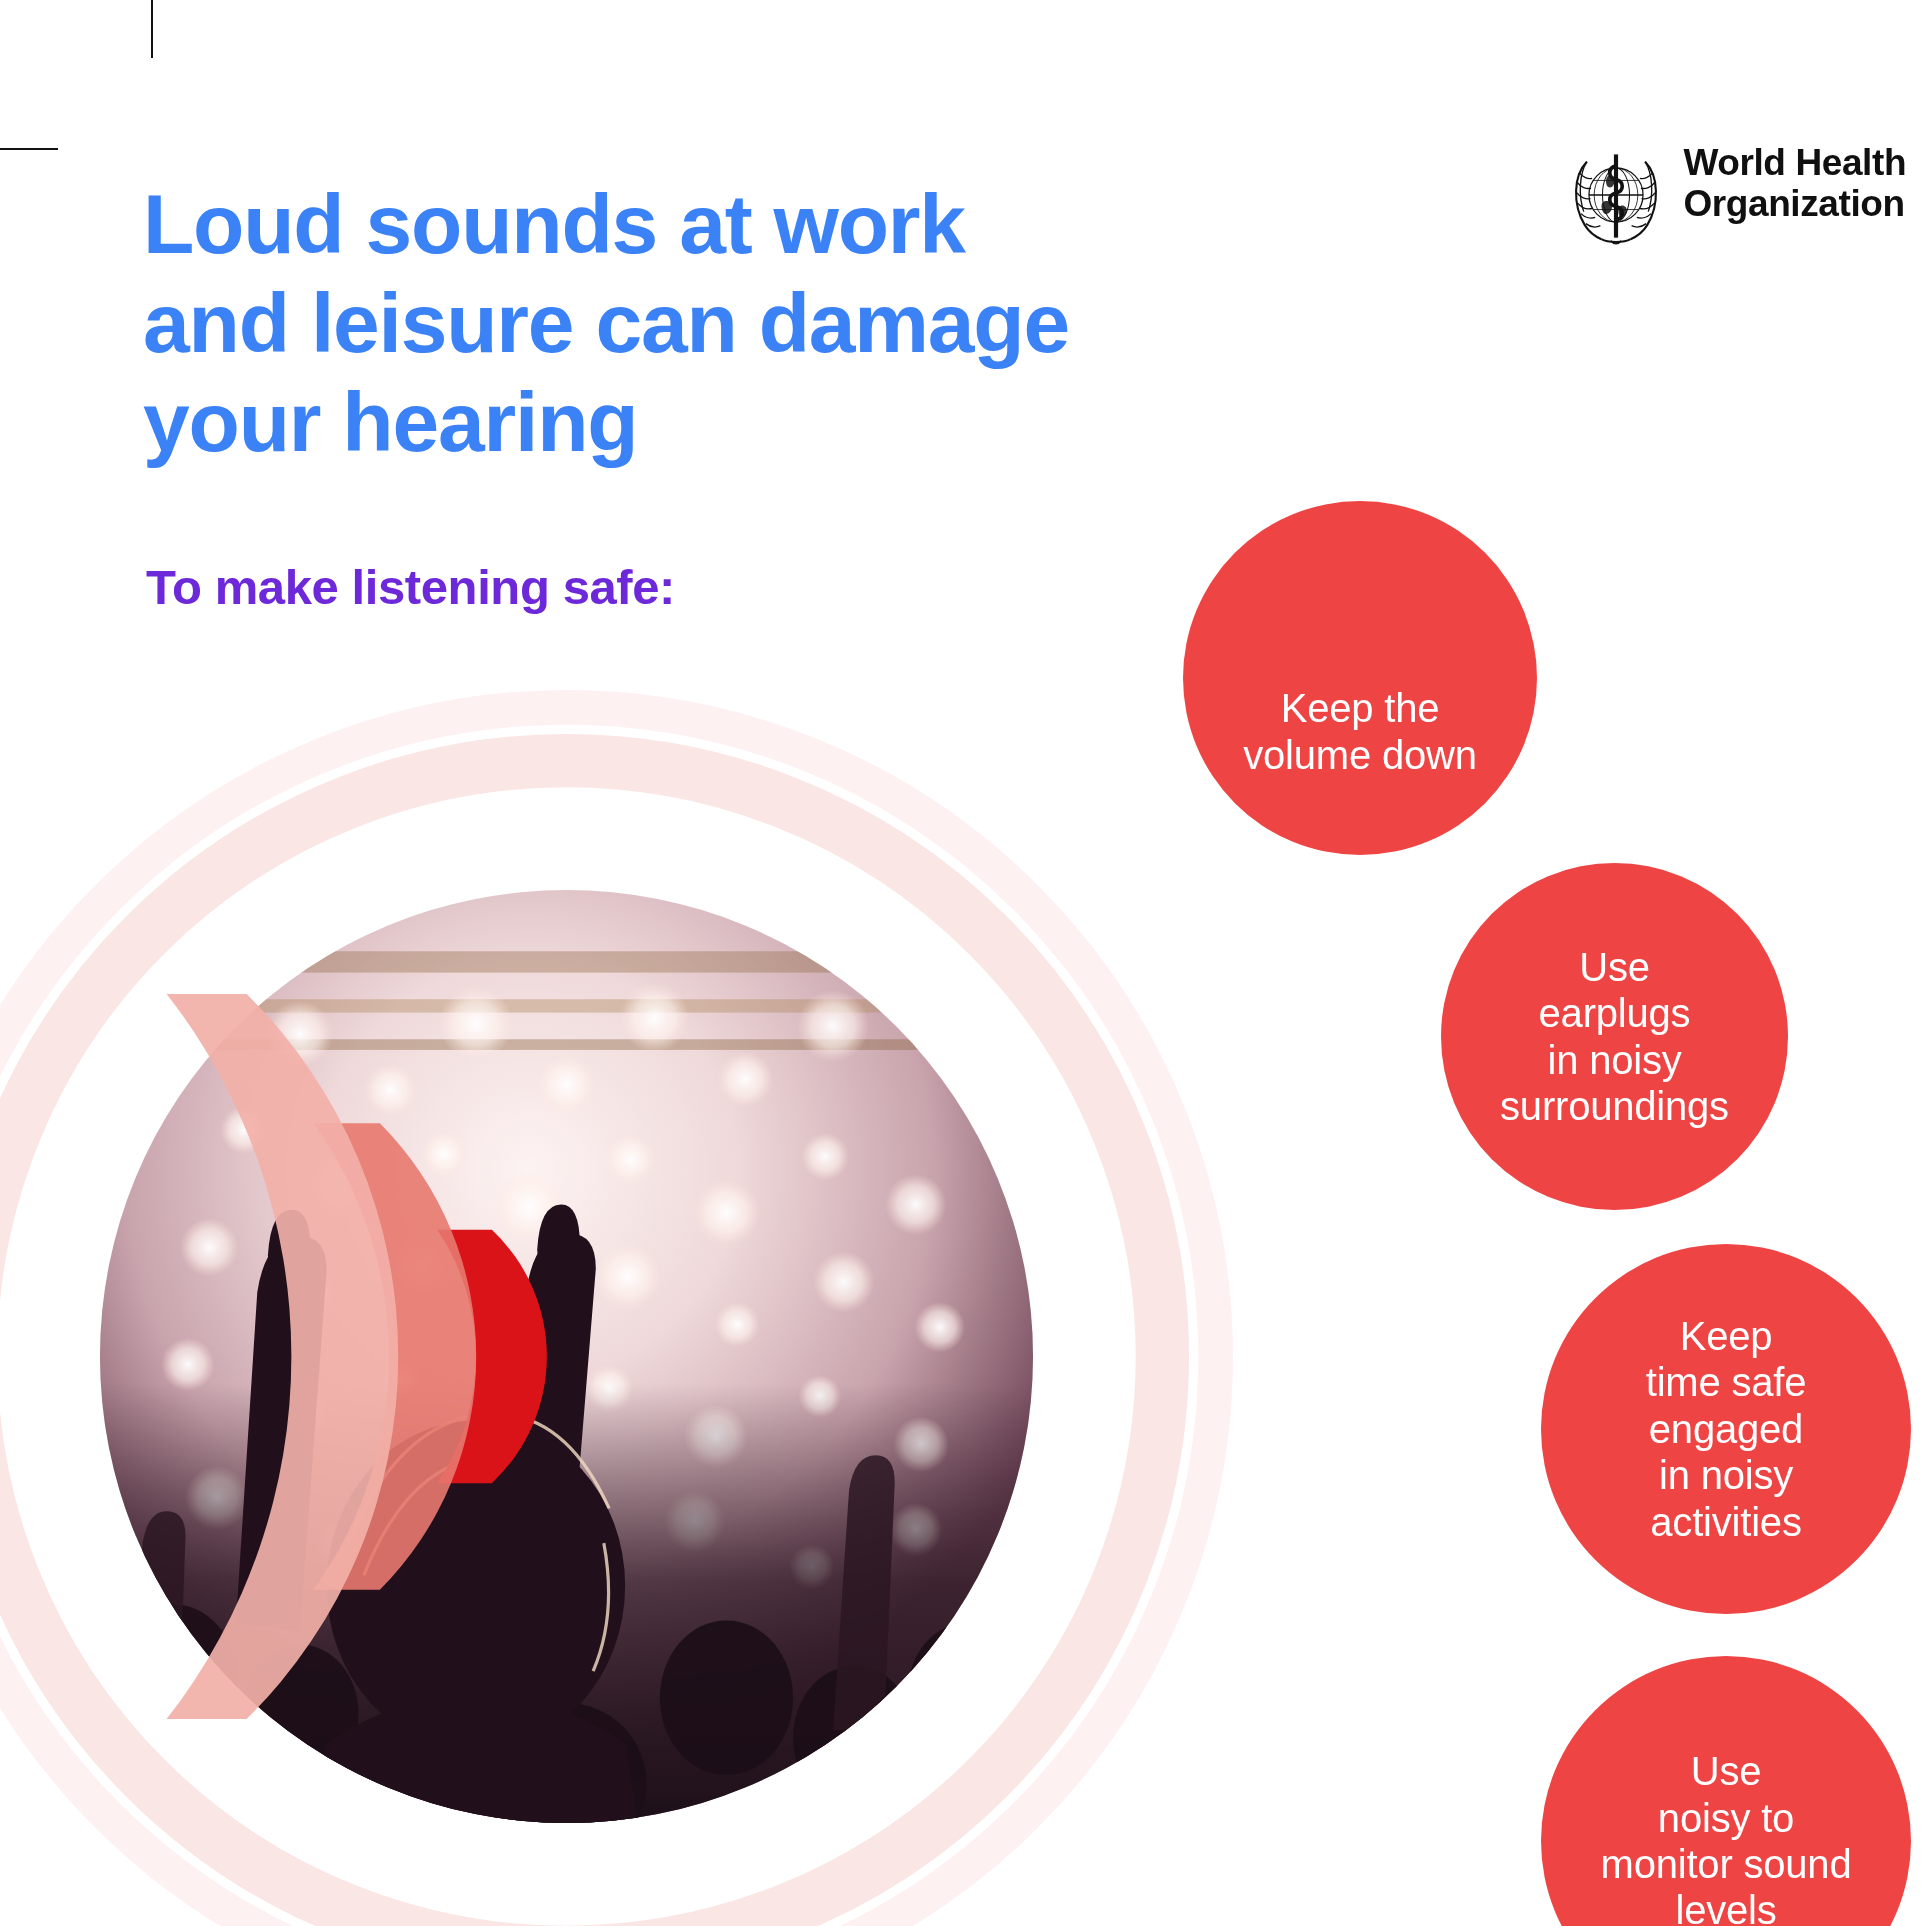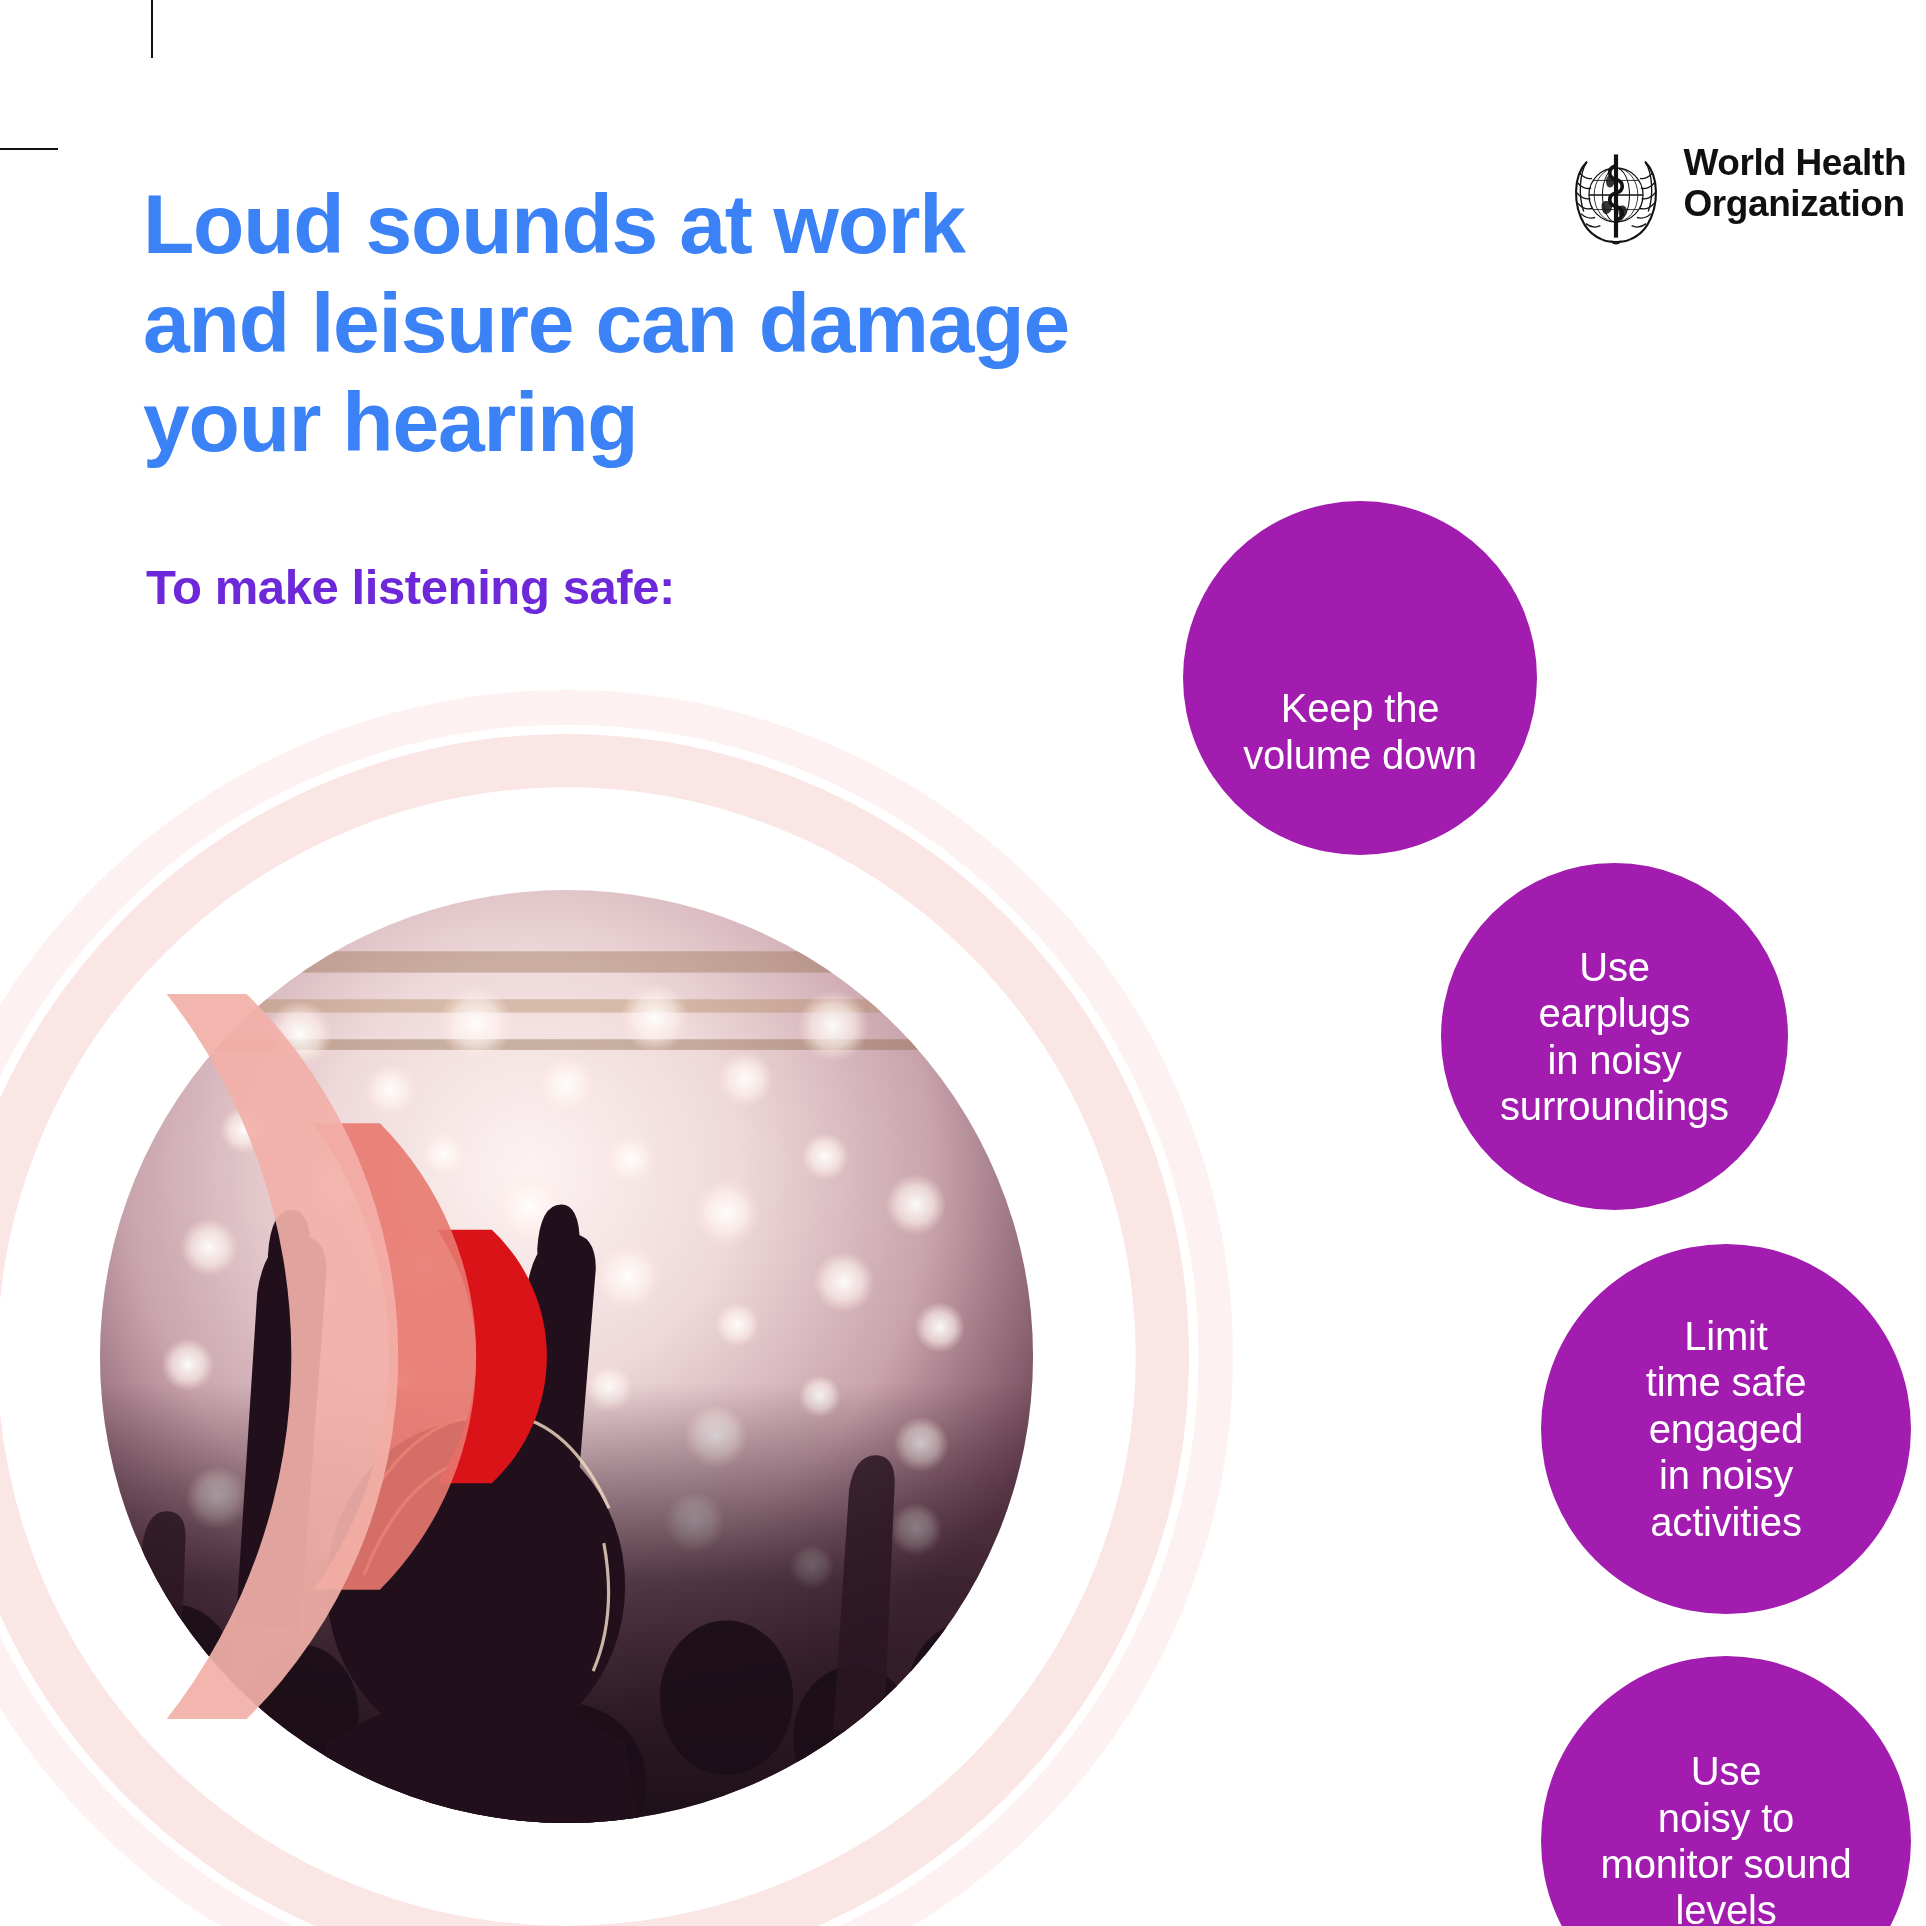--- a/index.html
+++ b/index.html
@@ -72,21 +72,21 @@
     top: 690px;
     width: 1333px;
     height: 1333px;
   }
   .graphic svg { width: 100%; height: 100%; display: block; }
 
   
   .bubble {
     position: absolute;
     border-radius: 50%;
-    background: #a21caf;
+    background: #ef4444;
     color: #ffffff;
     display: flex;
     align-items: center;
     justify-content: center;
     text-align: center;
     font-weight: 500;
     line-height: 1.16;
     letter-spacing: -0.2px;
     box-sizing: border-box;
   }
@@ -297,21 +297,21 @@
   <span class="btxt">
     <span class="bline">Use</span>
     <span class="bline">earplugs</span>
     <span class="bline">in noisy</span>
     <span class="bline">surroundings</span>
   </span>
 </div>
 
 <div class="bubble" id="bubble-2">
   <span class="btxt">
-    <span class="bline">Limit</span>
+    <span class="bline">Keep</span>
     <span class="bline">time safe</span>
     <span class="bline">engaged</span>
     <span class="bline">in noisy</span>
     <span class="bline">activities</span>
   </span>
 </div>
 
 <div class="bubble" id="bubble-3">
   <span class="btxt">
     <span class="bline">Use</span>

